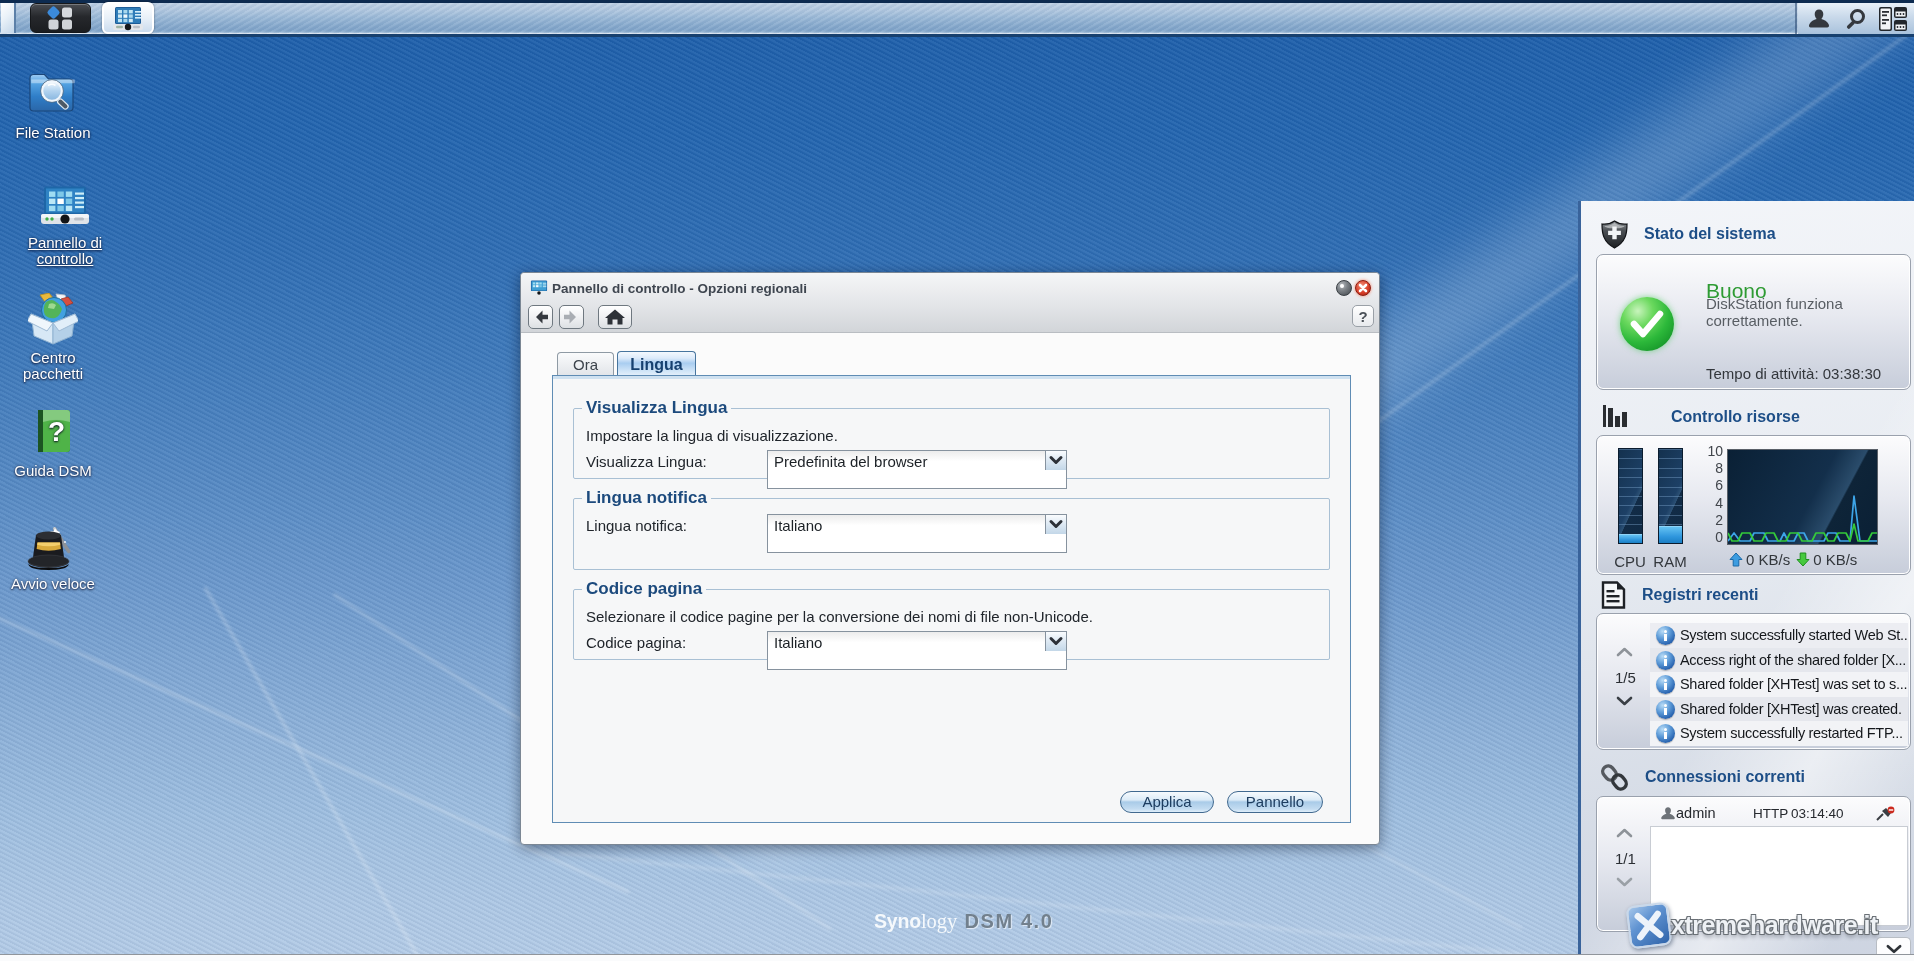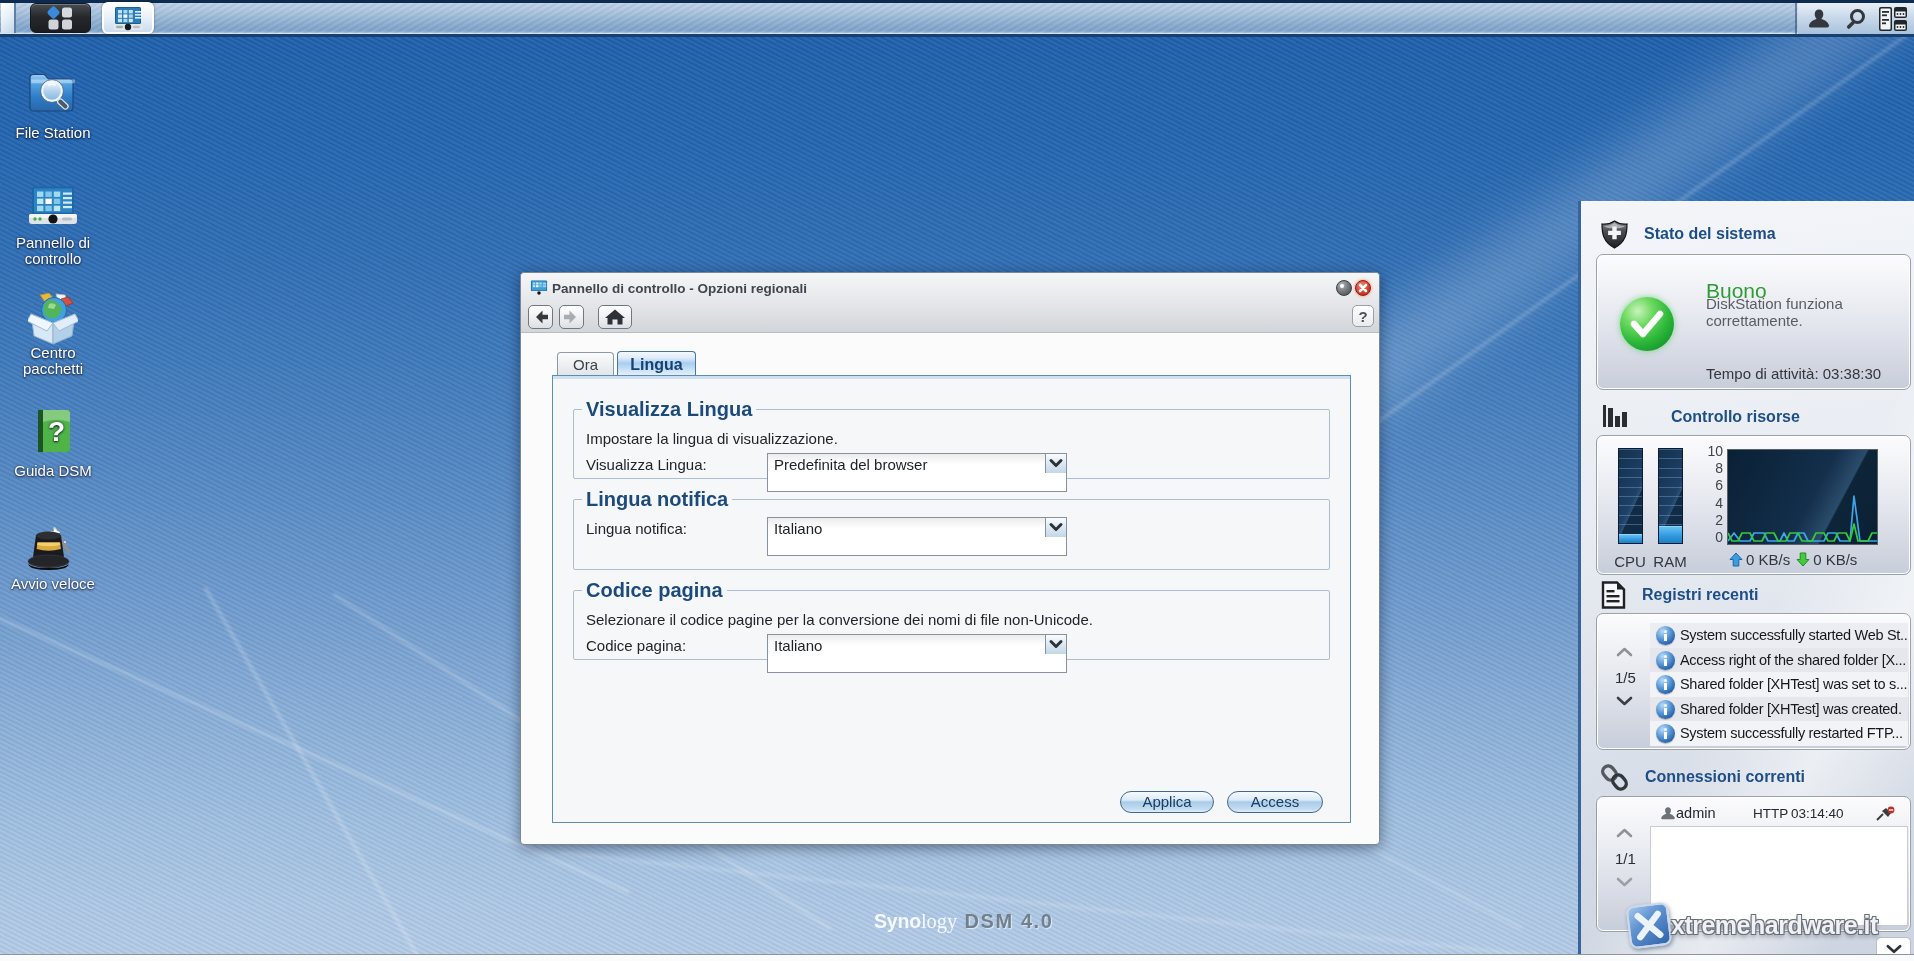--- a/index.html
+++ b/index.html
@@ -51,21 +51,21 @@
   #tabOra { left:36px; top:79px; width:57px; height:23px; background:linear-gradient(#fafbfc,#e2e5e9);
     border:1px solid #8f9aa4; border-bottom:none; border-radius:4px 4px 0 0; color:#3c434b; line-height:23px; }
   #tabLin { left:96px; top:78px; width:79px; height:26px;
     background:linear-gradient(#f4f9fe 0%,#dceafa 25%,#a9cdf0 45%,#cfe4f7 75%,#eaf3fc 100%);
     border:1px solid #48759e; border-bottom:none; border-radius:4px 4px 0 0; color:#16406f; font-weight:bold; line-height:25px; font-size:16px; }
   #tabpanel { position:absolute; left:31px; top:102px; width:799px; height:448px; background:#f6f7f8;
     border:1px solid #5f8cb4; }
   #tabpanel .topedge { position:absolute; left:0; top:0; width:100%; height:3px; background:#cfe1f0; }
 
   fieldset { position:absolute; left:20px; width:757px; border:1px solid #a9c0d4; border-radius:2px; padding:0 0 0 12px; background:transparent; }
-  legend { font-size:20px; font-weight:bold; color:#1c4a7d; padding:0 4px; margin-left:-4px; }
+  legend { font-size:17px; font-weight:bold; color:#1c4a7d; padding:0 4px; margin-left:-4px; }
   .ftext { font-size:15px; color:#20252b; margin:9px 0 0 0; }
   .frow { position:relative; height:21px; margin-top:6px; }
   .flabel { position:absolute; left:0; top:3px; font-size:15px; color:#20252b; }
   .fsel { position:absolute; left:181px; top:0; width:300px; height:39px; background:linear-gradient(#ececec 0%,#ffffff 28%); border:1px solid #86929e; }
   .fsel .txt { position:absolute; left:6px; top:2px; font-size:15px; color:#1c2126; }
   .fsel .arr { position:absolute; right:0; top:0; width:21px; height:19px; border-left:1px solid #86929e;
     background:linear-gradient(#fafcfe 0%,#e2ecf5 40%,#c3d7e8 100%); }
 
   .pillbtn { position:absolute; width:94px; height:22px; border:1px solid #41698f; border-radius:11px;
     background:linear-gradient(#f6fafd 0%,#dcebf7 40%,#a9cbe8 50%,#c3dcf1 85%,#dfeefa 100%);
@@ -199,21 +199,21 @@
       </defs>
       <path d="M2 8 q0-3.5 3.5-3.5 h11 l4 4.5 h21 q3.5 0 3.5 3.5 v25 q0 3.5-3.5 3.5 H5.5 q-3.5 0-3.5-3.5 z" fill="url(#fold)" stroke="#1b4679" stroke-width="1.2"></path>
       <path d="M3.2 9.5 h43.6 v3.8 H3.2 z" fill="rgba(255,255,255,0.4)"></path>
       <circle cx="24" cy="21" r="10" fill="url(#lens)" stroke="#f0f6fc" stroke-width="2.6"></circle>
       <circle cx="24" cy="21" r="11.4" fill="none" stroke="#46637f" stroke-width="0.8"></circle>
       <path d="M20 15.5 q4-2.5 7.5 0" stroke="rgba(255,255,255,0.9)" stroke-width="1.6" fill="none"></path>
       <rect x="31.5" y="28" width="12" height="5.4" rx="2.4" fill="#4e5a66" transform="rotate(43 32 29)" stroke="#dde8f2" stroke-width="1.2"></rect>
     </svg>
     <div style="margin-top:9px;">File Station</div>
   </div>
-  <div class="dicon" style="left:0;top:186px;">
+  <div class="dicon" style="left:12px;top:186px;text-decoration:underline;">
     <svg width="52" height="40" viewBox="0 0 52 40">
       <rect x="5" y="0.5" width="42" height="28" rx="2.5" fill="#1e66a7"></rect>
       <rect x="7" y="2.5" width="38" height="24" fill="#2f83c4"></rect>
       <rect x="10" y="5.5" width="6.4" height="5.4" fill="#9fdcf2"></rect>
         <rect x="18.4" y="5.5" width="6.4" height="5.4" fill="#7ec8e8"></rect>
         <rect x="26.8" y="5.5" width="6.4" height="5.4" fill="#9fdcf2"></rect>
       <rect x="10" y="12.6" width="6.4" height="5.4" fill="#bce8f6"></rect>
         <rect x="18.4" y="12.6" width="6.4" height="5.4" fill="#ffffff"></rect>
         <rect x="26.8" y="12.6" width="6.4" height="5.4" fill="#7ec8e8"></rect>
       <rect x="10" y="19.7" width="6.4" height="5.4" fill="#9fdcf2"></rect>
@@ -239,21 +239,21 @@
       <path d="M33 6 l7-2 5 6 -7 3 z" fill="#d84f3f" stroke="#9e3526" stroke-width="0.8"></path>
       <circle cx="26" cy="17" r="12.5" fill="#41a0e0"></circle>
       <path d="M18 9 q6-4 10 0 q4 2 6 7 q-2 7-7 9 q-6 1-10-3 q-3-7 1-13z" fill="#53b459"></path>
       <path d="M21 11 q4-2 7 1 l-2 4 -6-1 z" fill="#bfe8a8" opacity="0.7"></path>
       <circle cx="26" cy="17" r="12.5" fill="none" stroke="#1f6f9e" stroke-width="1"></circle>
       <path d="M3 21 L25 30 L25 51 L6 43 Z" fill="#d7e8f6" stroke="#8fb2d1" stroke-width="1"></path>
       <path d="M47 21 L25 30 L25 51 L44 43 Z" fill="#b4d0e8" stroke="#8fb2d1" stroke-width="1"></path>
       <path d="M3 21 L25 30 L19 38 L-1 28 Z" fill="#eff6fc" stroke="#9db9d4" stroke-width="1"></path>
       <path d="M47 21 L25 30 L31 38 L51 28 Z" fill="#e1eef9" stroke="#9db9d4" stroke-width="1"></path>
     </svg>
-    <div style="">Centro<br>pacchetti</div>
+    <div style="margin-top:5px;">Centro<br>pacchetti</div>
   </div>
   <div class="dicon" style="left:0;top:409px;">
     <svg width="47" height="47" viewBox="0 0 47 47">
       <path d="M8 4 q0-3 3-3 h26 q3 0 3 3 v36 q0 3-3 3 H11 q-3 0-3-3 z" fill="#25692b"></path>
       <path d="M13 1 h24 q3 0 3 3 v36 q0 3-3 3 H13 z" fill="#4fb348"></path>
       <path d="M13 1 h24 q3 0 3 3 v9 q-14-4-27 0 z" fill="rgba(255,255,255,0.3)"></path>
       <rect x="8" y="1" width="5" height="42" fill="#1c5422"></rect>
       <text x="26.5" y="32" font-size="28" font-weight="bold" fill="#ffffff" text-anchor="middle" font-family="Liberation Sans, sans-serif">?</text>
     </svg>
     <div style="margin-top:7px;">Guida DSM</div>
@@ -355,21 +355,21 @@
         <div class="flabel">Codice pagina:</div>
         <div class="fsel">
             <div class="txt">Italiano</div>
             <div class="arr"><svg width="20" height="18" viewBox="0 0 20 18">
                 <path d="M5 6.5 L10 11.5 L15 6.5" fill="none" stroke="#2d3138" stroke-width="3" stroke-linecap="round" stroke-linejoin="round"></path>
               </svg></div>
           </div>
       </div>
     </fieldset>
     <div class="pillbtn" style="left:567px;top:415px;">Applica</div>
-    <div class="pillbtn" style="left:674px;top:415px;width:96px;">Access</div>
+    <div class="pillbtn" style="left:674px;top:415px;width:96px;">Pannello</div>
   </div>
 </div>
 <div id="panel" class="abs">
   <div style="position:absolute;inset:0;background:linear-gradient(120deg,rgba(255,255,255,0) 55%,rgba(255,255,255,0.5) 72%,rgba(255,255,255,0) 88%);"></div>
   <div class="whead" style="top:19px;">
     <svg width="27" height="29" viewBox="0 0 27 29">
       <defs>
           <linearGradient id="shld" x1="0" y1="0" x2="0" y2="1">
             <stop offset="0" stop-color="#909599"></stop>
             <stop offset="0.35" stop-color="#4d5156"></stop>

